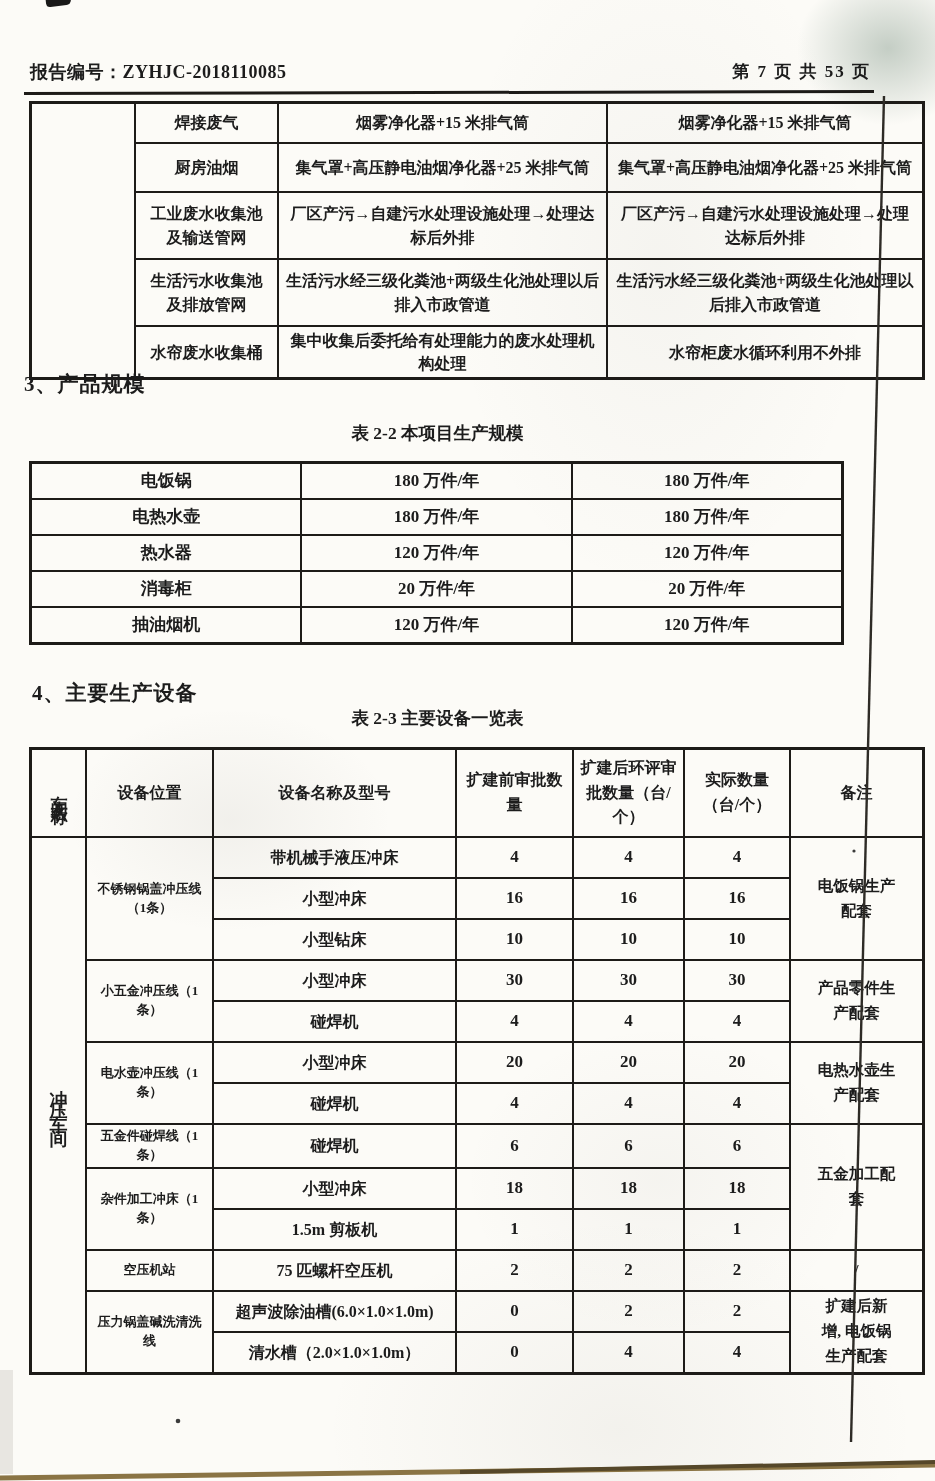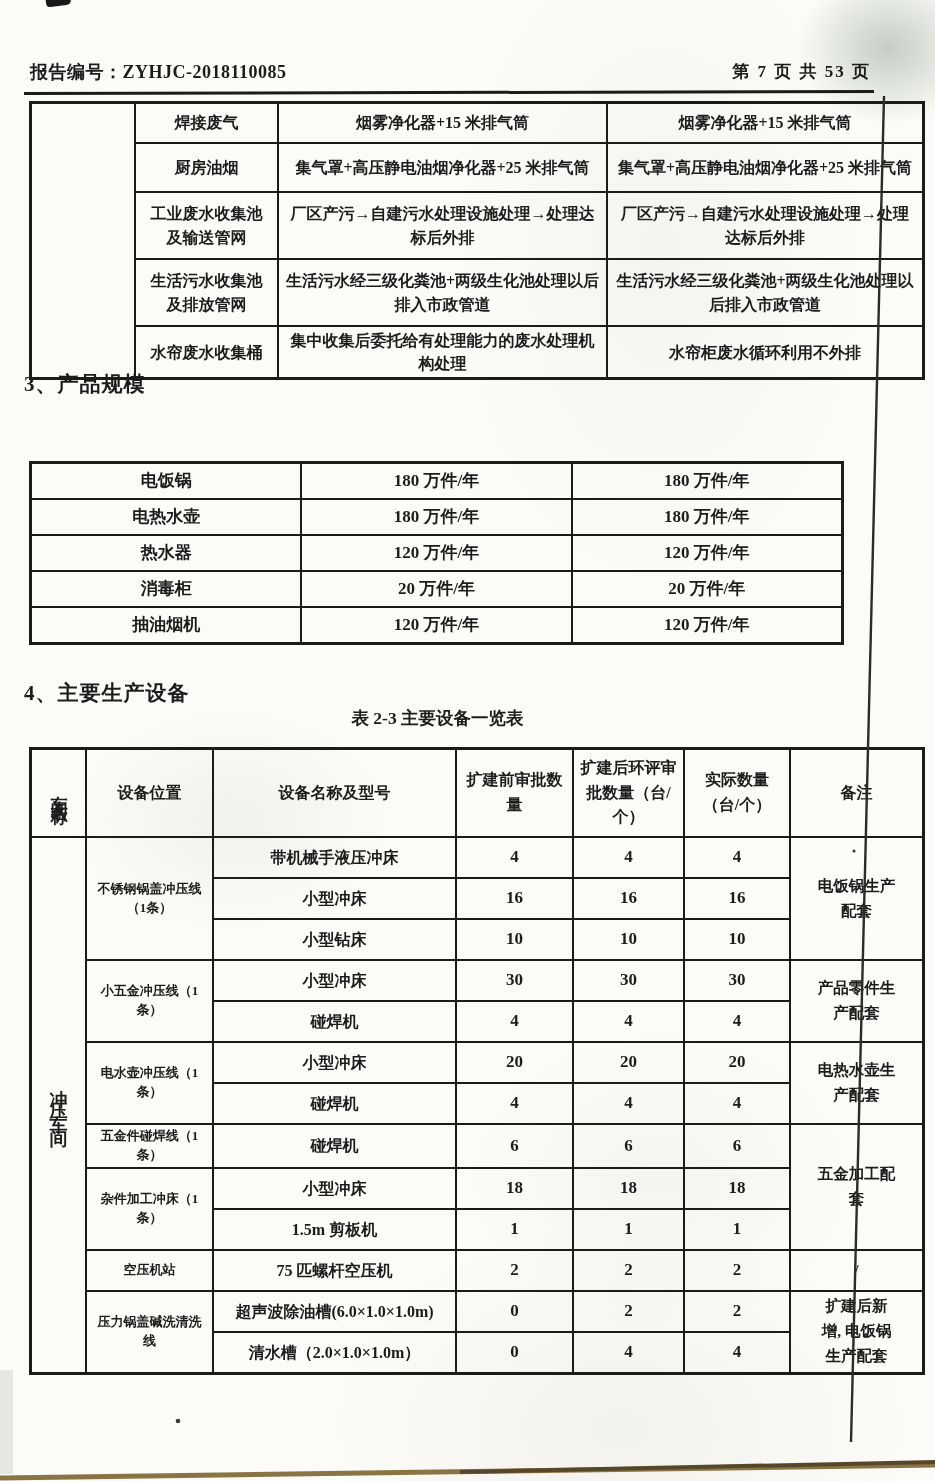--- a/index.html
+++ b/index.html
@@ -100,20 +100,21 @@
     </tr>
     <tr>
       <td class="lab">水帘废水收集桶</td>
       <td>集中收集后委托给有处理能力的废水处理机构处理</td>
       <td>水帘柜废水循环利用不外排</td>
     </tr>
   </tbody>
     </table>
 
   <div class="sec-heading" style="top:370px;">3、产品规模</div>
+  <div class="cap" style="top:421px;">表 2-2 本项目生产规模</div>
 
   <table class="prod outer">
     <tbody>
     <tr>
       <td>电饭锅</td>
       <td>180 万件/年</td>
       <td>180 万件/年</td>
     </tr>
     <tr>
       <td>电热水壶</td>
@@ -131,21 +132,21 @@
       <td>20 万件/年</td>
     </tr>
     <tr>
       <td>抽油烟机</td>
       <td>120 万件/年</td>
       <td>120 万件/年</td>
     </tr>
   </tbody>
     </table>
 
-  <div class="sec-heading" style="top:679px;">4、主要生产设备</div>
+  <div class="sec-heading" style="top:679px;margin-left:8px;">4、主要生产设备</div>
   <div class="cap" style="top:706px;">表 2-3 主要设备一览表</div>
 
   <table class="equip outer">
     <tbody>
         <tr class="hdr">
       <td class="h" style="width:45px;"><div class="vtext hdr-v">车间名称</div></td>
       <td class="h" style="width:117px;">设备位置</td>
       <td class="h" style="width:233px;">设备名称及型号</td>
       <td class="h" style="width:107px;">扩建前审批数量</td>
       <td class="h" style="width:101px;">扩建后环评审批数量（台/个）</td>

